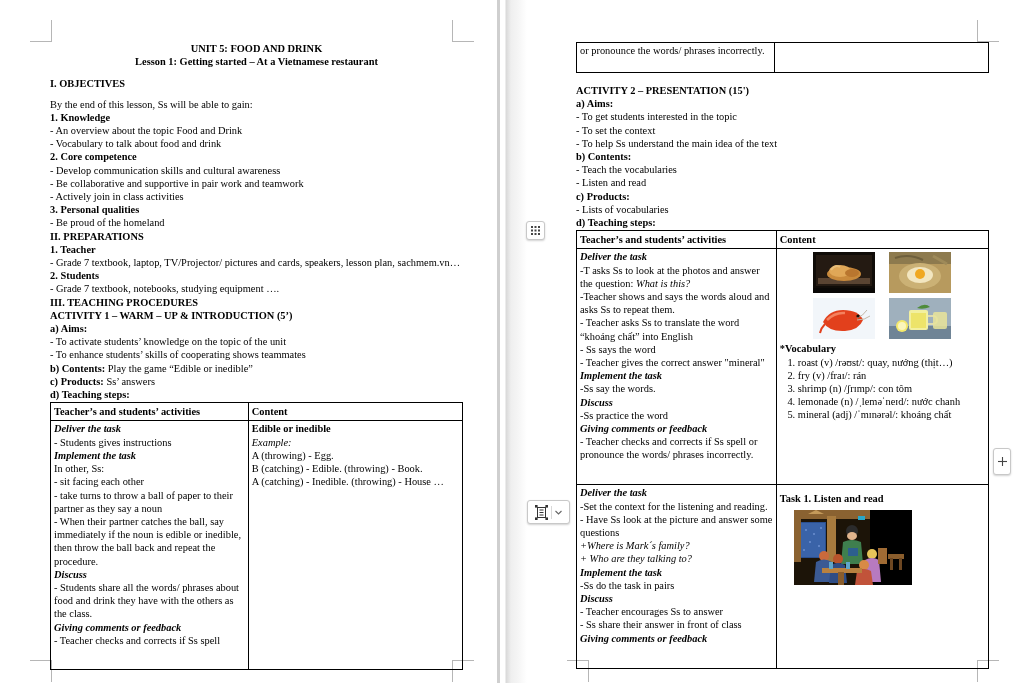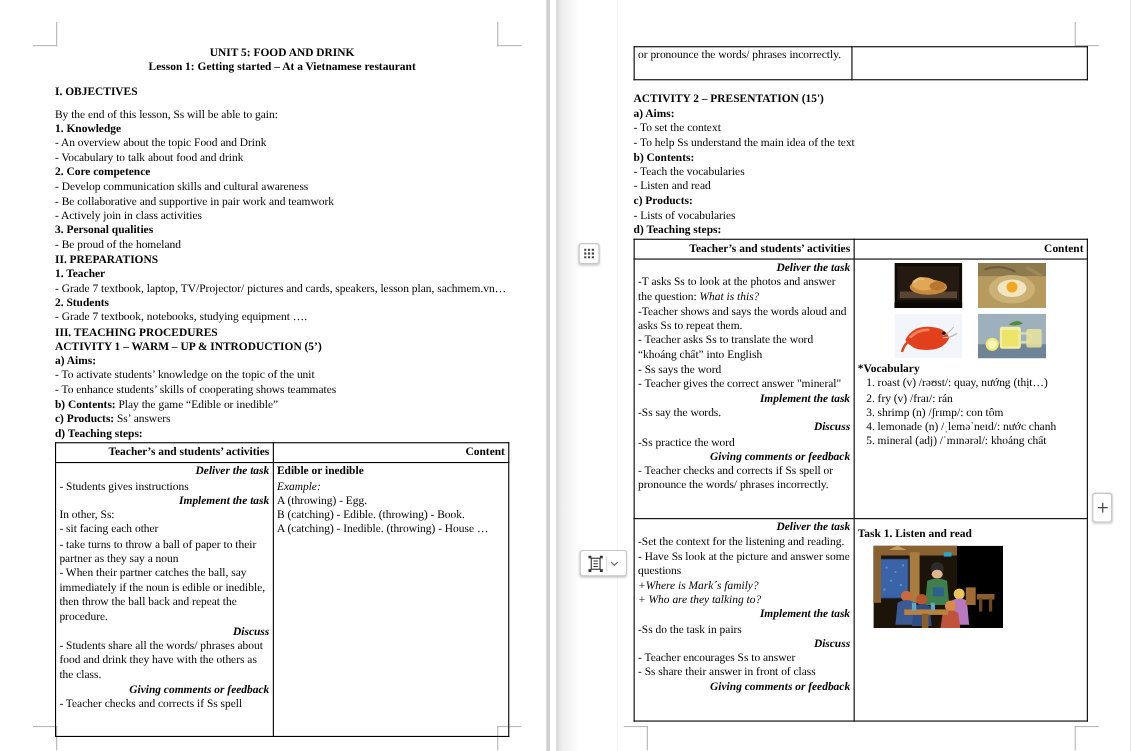--- a/index.html
+++ b/index.html
@@ -57,22 +57,22 @@
     font-size:10.4px;
     line-height:13.2px;
   }
   table.doc td,table.doc th{
     border:1px solid #000;
     vertical-align:top;
     padding:1px 3px 2px 3px;
     font-weight:normal;
     text-align:left;
   }
-  table.doc th{text-align:right;font-weight:bold;padding:2px 3px;}
-  .it-hd{font-style:italic;font-weight:bold;text-align:right;}
+  table.doc th{text-align:left;font-weight:bold;padding:2px 3px;}
+  .it-hd{font-style:italic;font-weight:bold;}
   .it{font-style:italic;}
 
   
   .photo-grid{display:flex;flex-wrap:wrap;gap:5px 14px;justify-content:center;padding-top:2px;}
   .ph{width:62px;height:41px;border:0;display:block;overflow:hidden;position:relative;}
 
   .voc{padding-top:3px;}
   .voc ol{margin:0;padding-left:18px;}
   .voc li{line-height:13.2px;}
 
@@ -212,20 +212,21 @@
           <tr>
         <td style="height:26px;">or pronounce the words/ phrases incorrectly.</td>
         <td></td>
       </tr>
     </tbody>
       </table>
 
     <div class="sp" style="height:11px;"></div>
     <div class="b">ACTIVITY 2 – PRESENTATION (15')</div>
     <div class="b">a) Aims:</div>
+    <div>- To get students interested in the topic</div>
     <div>- To set the context</div>
     <div>- To help Ss understand the main idea of the text</div>
     <div class="b">b) Contents:</div>
     <div>- Teach the vocabularies</div>
     <div>- Listen and read</div>
     <div class="b">c) Products:</div>
     <div>- Lists of vocabularies</div>
     <div class="b">d) Teaching steps:</div>
 
     <table class="doc" style="margin-top:1px;">

